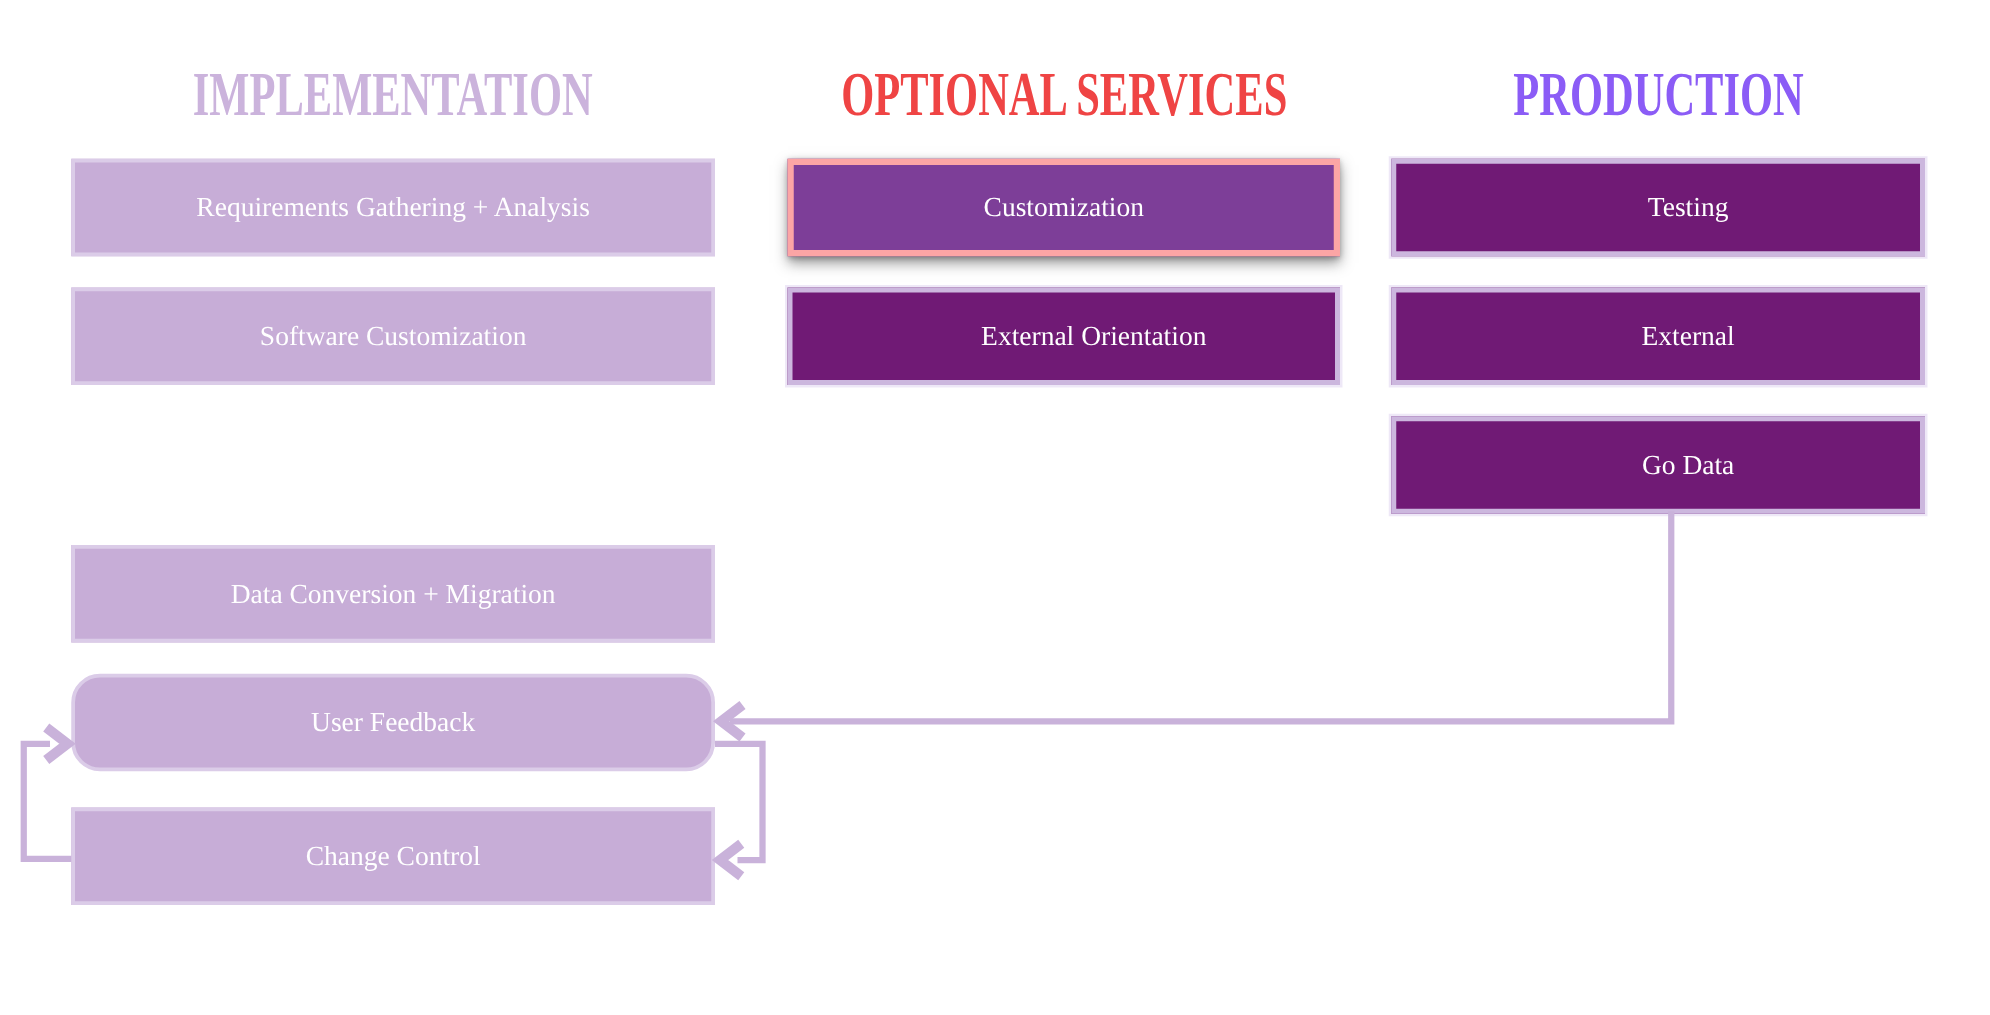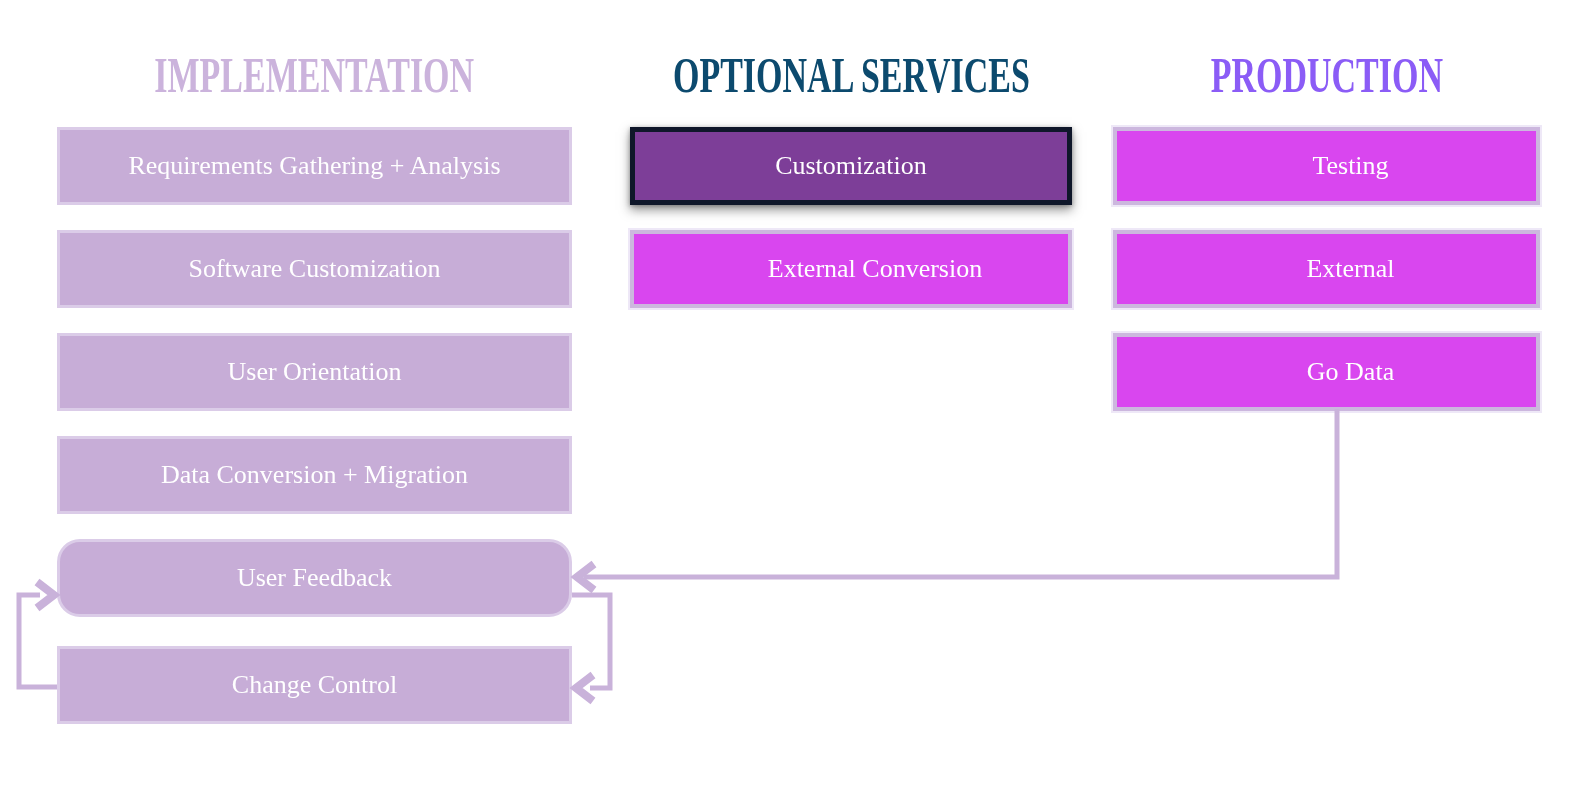--- a/index.html
+++ b/index.html
@@ -6,32 +6,32 @@
   .canvas{
     position:relative;width:1592px;height:812px;background:#ffffff;overflow:hidden;
     font-family:Liberation Serif, serif;
   }
   .col-title{
     position:absolute;top:48px;height:54px;display:flex;align-items:center;justify-content:center;
     font-weight:bold;font-size:50px;line-height:1;white-space:nowrap;letter-spacing:0;
   }
   .col-title>span{display:inline-block;transform:scaleX(0.68);}
   .t-impl{left:57px;width:515px;color:#cbb3dc;}
-  .t-opt{left:630px;width:442px;color:#0c4a6e;}
+  .t-opt{left:630px;width:442px;color:#ef4444;}
   .t-prod{left:1113px;width:427px;color:#8b5cf6;}
 
   .box{
     position:absolute;box-sizing:border-box;
     display:flex;align-items:center;justify-content:center;
-    color:#ffffff;font-size:26px;font-weight:400;text-align:left;white-space:nowrap;
+    color:#ffffff;font-size:22px;font-weight:400;text-align:left;white-space:nowrap;
   }
   .box.lav{background:#c7add7;border:3px solid #dbccE8;}
-  .box.gray{background:#d946ef;border:4px solid #ccb7de;box-shadow:0 0 0 2px rgba(236,229,246,0.9);padding-left:48px;}
+  .box.gray{background:#701a75;border:4px solid #ccb7de;box-shadow:0 0 0 2px rgba(236,229,246,0.9);padding-left:48px;}
   .box.purple{
-    background:#7d3e98;border:5px solid #0f172a;
+    background:#7d3e98;border:5px solid #fca5a5;
     box-shadow:0 5px 10px rgba(45,45,45,0.5),0 1px 4px rgba(45,45,45,0.35);
   }
   
   .c1{left:57px;width:515px;height:78px;}
   .c2{left:630px;width:442px;height:78px;}
   .c3{left:1113px;width:427px;height:78px;}
   .r1{top:127px;}.r2{top:230px;}.r3{top:333px;}.r4{top:436px;}.r5{top:539px;border-radius:23px;}.r6{top:646px;}
 
   svg.connectors{position:absolute;left:0;top:0;pointer-events:none;}
   .conn{fill:none;stroke:#c9b2da;stroke-width:5;}
@@ -47,27 +47,26 @@
   </div>
   <div class="col-title t-opt">
     <span>OPTIONAL SERVICES</span>
   </div>
   <div class="col-title t-prod">
     <span>PRODUCTION</span>
   </div>
 
   <div class="box lav c1 r1">Requirements Gathering + Analysis</div>
   <div class="box lav c1 r2">Software Customization</div>
-  <div class="box lav c1 r3">User Orientation</div>
   <div class="box lav c1 r4">Data Conversion + Migration</div>
   <div class="box lav c1 r5">User Feedback</div>
   <div class="box lav c1 r6">Change Control</div>
 
   <div class="box purple c2 r1">Customization</div>
-  <div class="box gray c2 r2">External Conversion</div>
+  <div class="box gray c2 r2">External Orientation</div>
 
   <div class="box gray c3 r1">Testing</div>
   <div class="box gray c3 r2">External</div>
   <div class="box gray c3 r3">Go Data</div>
 
   <svg class="connectors" width="1592" height="812" viewBox="0 0 1592 812">
     <g>
       <polyline class="conn" points="1337,409 1337,577 584,577"></polyline>
       <polyline class="head" points="594,564 577,577 594,590"></polyline>
     </g>

